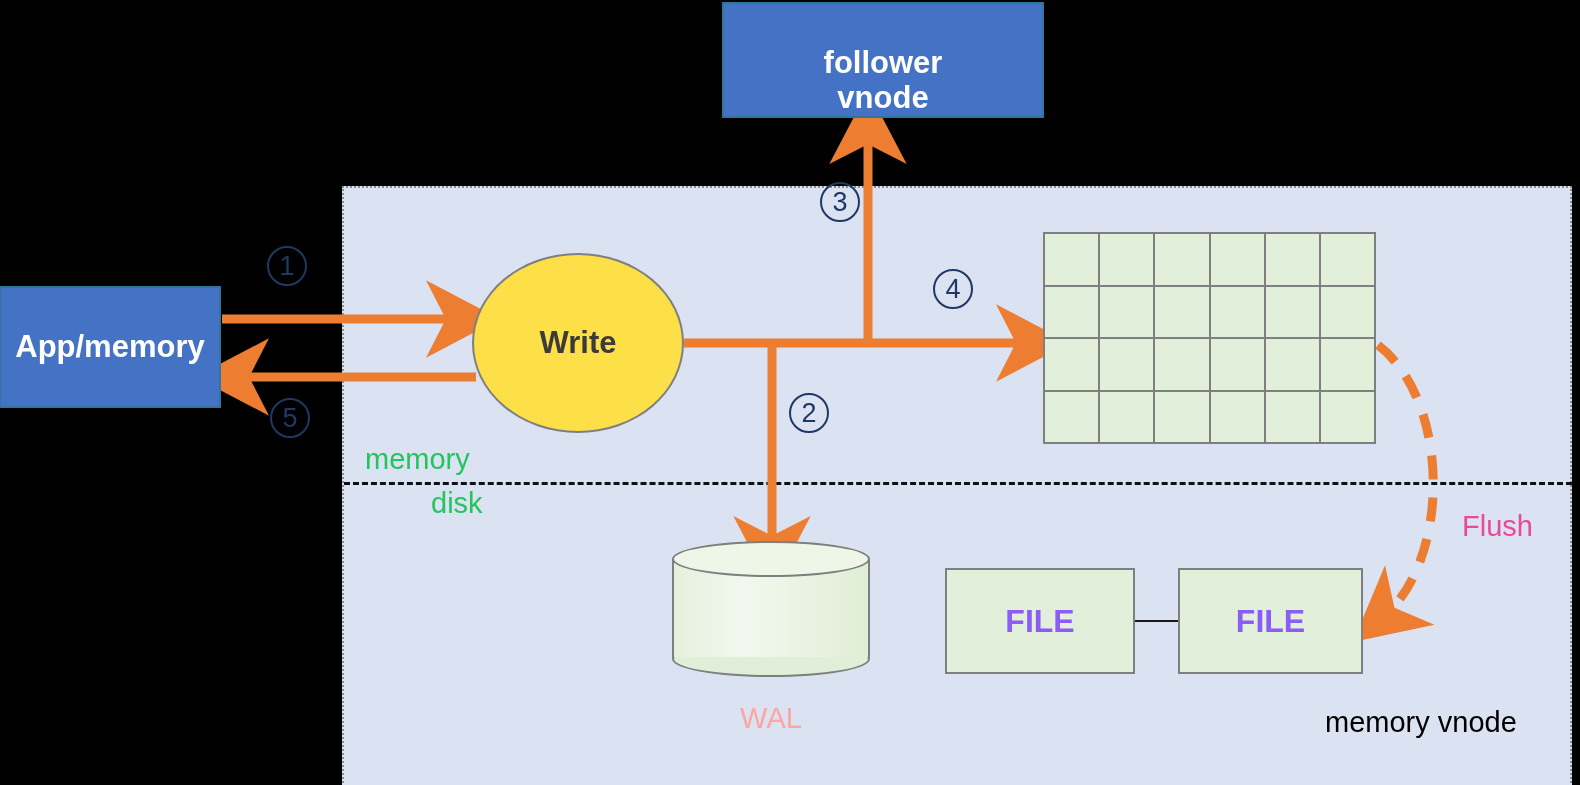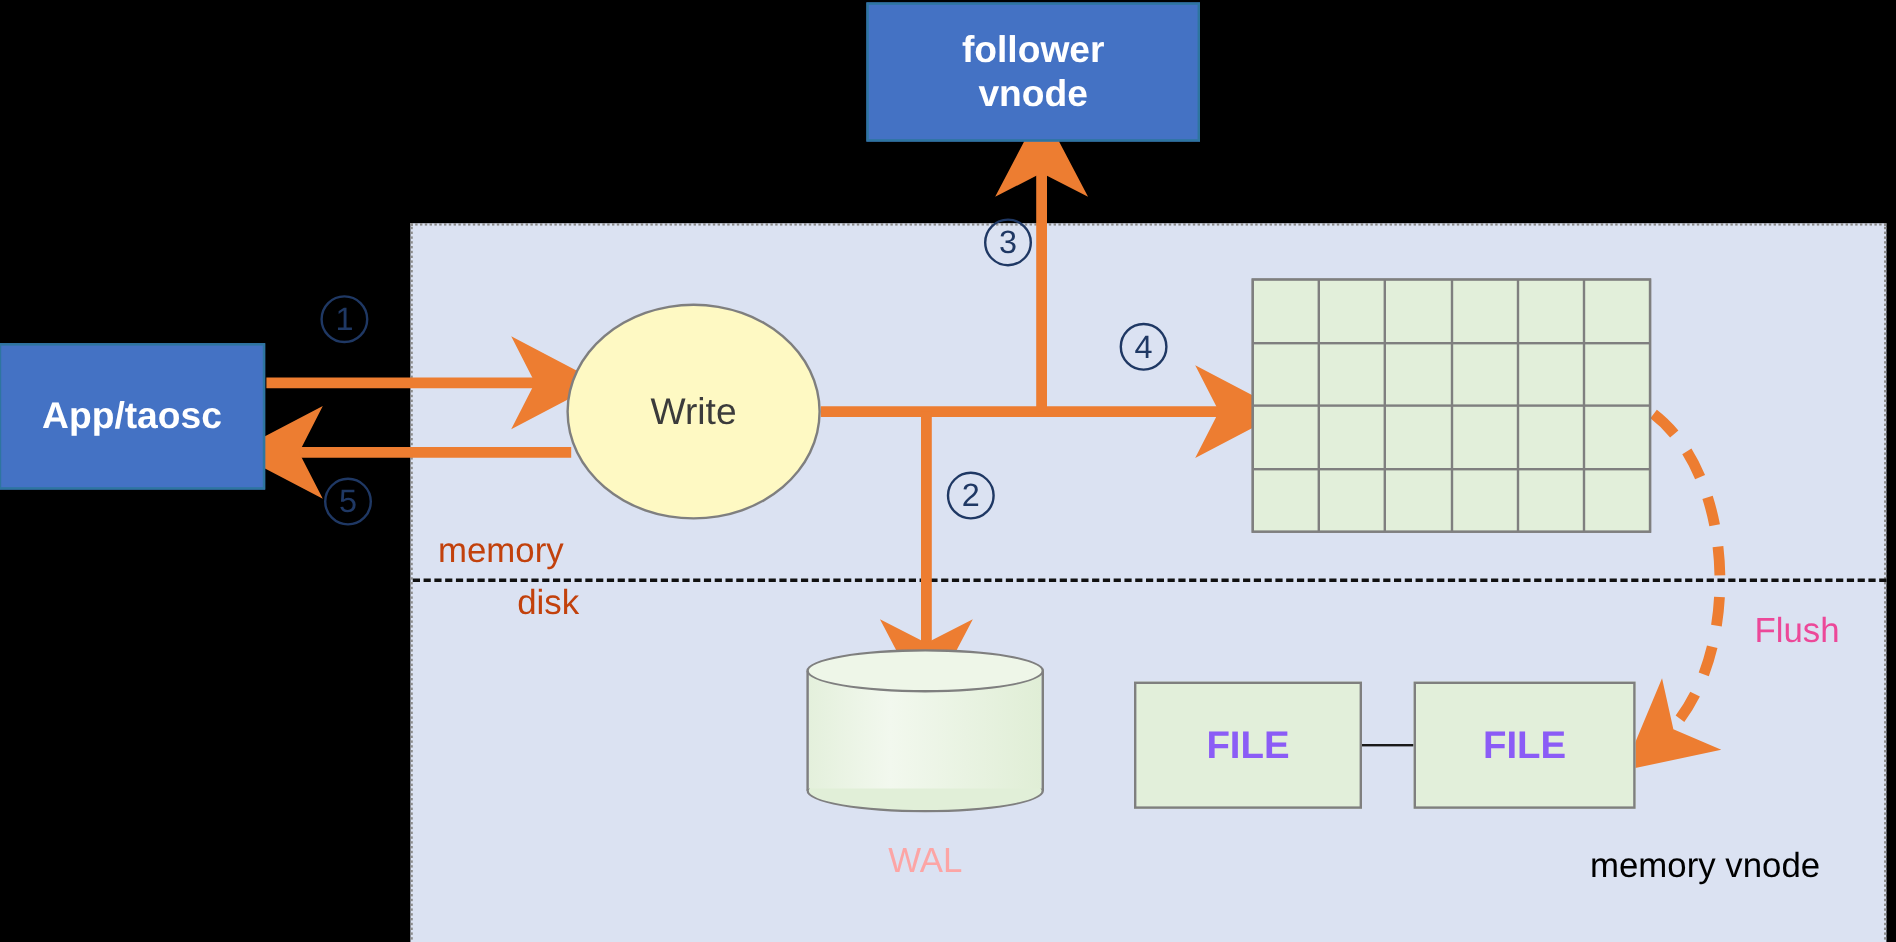--- a/index.html
+++ b/index.html
@@ -14,28 +14,28 @@
     box-sizing:border-box;
   }
 
   
   .bluebox{
     position:absolute;background:#4472c4;border:2px solid #2e75a0;
     box-sizing:border-box;display:flex;align-items:center;justify-content:center;
     color:#fff;font-weight:bold;text-align:center;line-height:1.15;
   }
   #app-box{left:-1px;top:286px;width:222px;height:122px;font-size:31px;}
-  #follower-box{left:722px;top:2px;width:278px;height:116px;font-size:31px;}
+  #follower-box{left:722px;top:2px;width:322px;height:116px;font-size:31px;align-items:flex-end;}
 
   
   #write-ellipse{
     position:absolute;left:472px;top:253px;width:212px;height:180px;
-    background:#fef9c3;border:2px solid #7f7f7f;border-radius:50%;
+    background:#fde047;border:2px solid #7f7f7f;border-radius:50%;
     box-sizing:border-box;display:flex;align-items:center;justify-content:center;
-    font-size:31px;font-weight:normal;color:#3b3b3b;
+    font-size:31px;font-weight:bold;color:#3b3b3b;
   }
 
   
   #grid{
     position:absolute;left:1043px;top:232px;width:333px;height:212px;
     display:grid;grid-template-columns:repeat(6,1fr);grid-template-rows:repeat(4,1fr);
     background:#7f7f7f;gap:2px;border:2px solid #7f7f7f;box-sizing:border-box;
   }
   #grid div{background:#e2efda;}
 
@@ -62,21 +62,21 @@
     position:absolute;background:#e2efda;border:2px solid #7f7f7f;box-sizing:border-box;
     display:flex;align-items:center;justify-content:center;
     font-size:32px;font-weight:bold;color:#8b5cf6;
   }
   #file1{left:945px;top:568px;width:190px;height:106px;}
   #file2{left:1178px;top:568px;width:185px;height:106px;}
   #file-link{position:absolute;left:1135px;top:620px;width:43px;height:2px;background:#1a1a1a;}
 
   
   #memdisk-line{position:absolute;left:344px;top:482px;width:1228px;height:0;border-top:3px dashed #111;}
-  .md-label{position:absolute;font-size:29px;color:#c2410c;}
+  .md-label{position:absolute;font-size:29px;color:#22c55e;}
   #memory-label{left:365px;top:443px;}
   #disk-label{left:385px;top:487px;margin-left:46px;}
 
   
   #leader-label{position:absolute;left:1325px;top:706px;font-size:29px;color:#000;}
   #flush-label{position:absolute;left:1446px;top:510px;font-size:29px;color:#ec4899;margin-left:16px;}
 
   
   .step{
     position:absolute;width:40px;height:40px;border:2px solid #1f3864;border-radius:50%;
@@ -115,21 +115,21 @@
 
     <line x1="684" y1="343" x2="1032" y2="343" stroke="#ed7d31" stroke-width="9" marker-end="url(#ah)"></line>
 
     <line x1="868" y1="343" x2="868" y2="128" stroke="#ed7d31" stroke-width="9" marker-end="url(#ah)"></line>
 
     <line x1="772" y1="343" x2="772" y2="552" stroke="#ed7d31" stroke-width="9" marker-end="url(#ah)"></line>
 
     <path d="M1378,345 C1450,400 1452,560 1382,618" fill="none" stroke="#ed7d31" stroke-width="9" stroke-dasharray="24 18" marker-end="url(#ah)"></path>
   </svg>
 
-  <div class="bluebox" id="app-box">App/taosc</div>
+  <div class="bluebox" id="app-box">App/memory</div>
 
   <div class="bluebox" id="follower-box">
     <div>
       <div>follower</div>
       <div>vnode</div>
     </div>
   </div>
 
   <div id="write-ellipse">Write</div>
 

